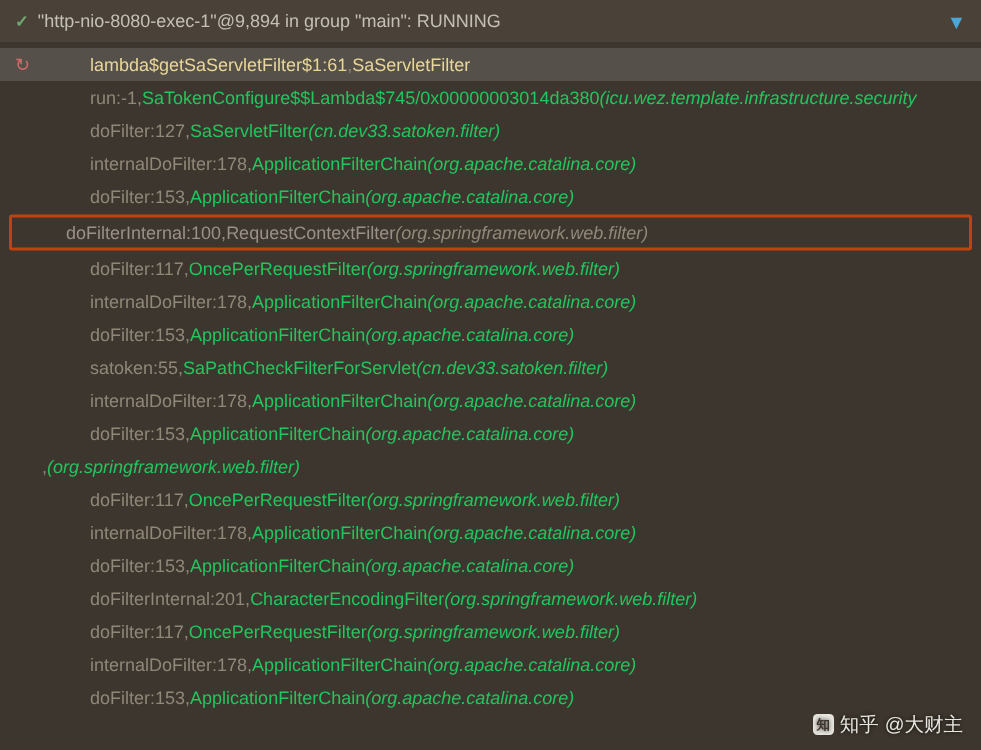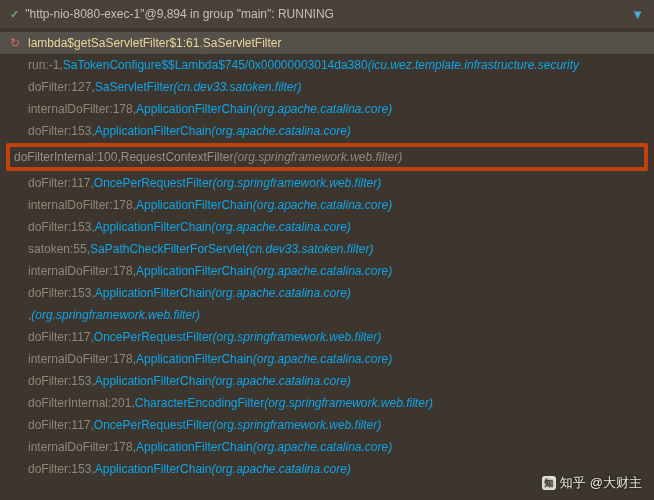--- a/index.html
+++ b/index.html
@@ -45,27 +45,27 @@
     }
     .frame-row.top .pkg { color: #a8a29a; }
     .rerun-icon {
       color: #d46a6a;
       font-size: 12px;
       margin-right: 6px;
       display:inline-block;
       width:12px;
     }
     .frame-row .spacer { width:18px; display:inline-block; flex-shrink:0; }
-    .method { color: #8f8778; }
+    .method { color: #8f8778; margin-left: 32px; }
     .comma { color: #8f8778; }
-    .class { color: #0ea5e9; }
-    .pkg { color: #0ea5e9; font-style: italic; }
+    .class { color: #22c55e; }
+    .pkg { color: #22c55e; font-style: italic; }
     .frame-row.top .method, .frame-row.top .class { color: #e8d798; }
     .highlighted {
-      border: 4px solid #c2410c;
+      border: 2px solid #c2410c;
       border-radius: 2px;
       margin: 1px 6px;
       padding: 1px 4px 1px 4px;
     }
     .highlighted .method, .highlighted .class, .highlighted .comma { color: #999088; }
     .highlighted .pkg { color: #908878; }
     .watermark {
       position: absolute;
       right: 12px;
       bottom: 8px;

